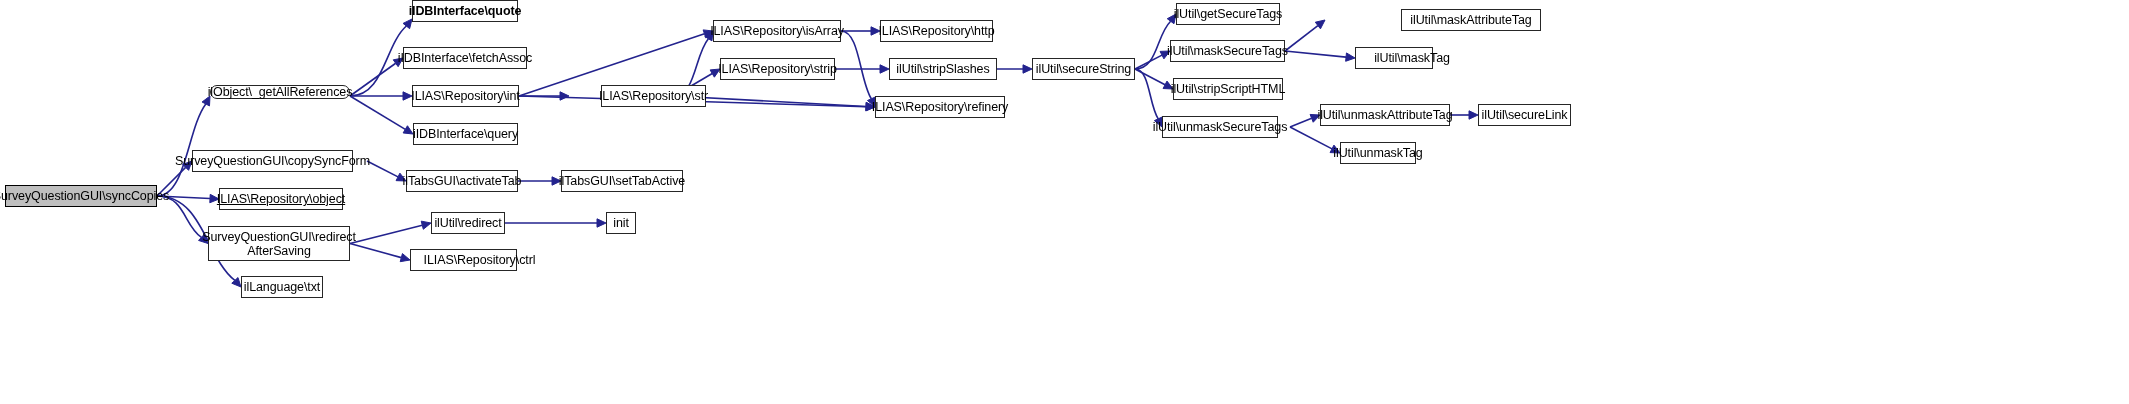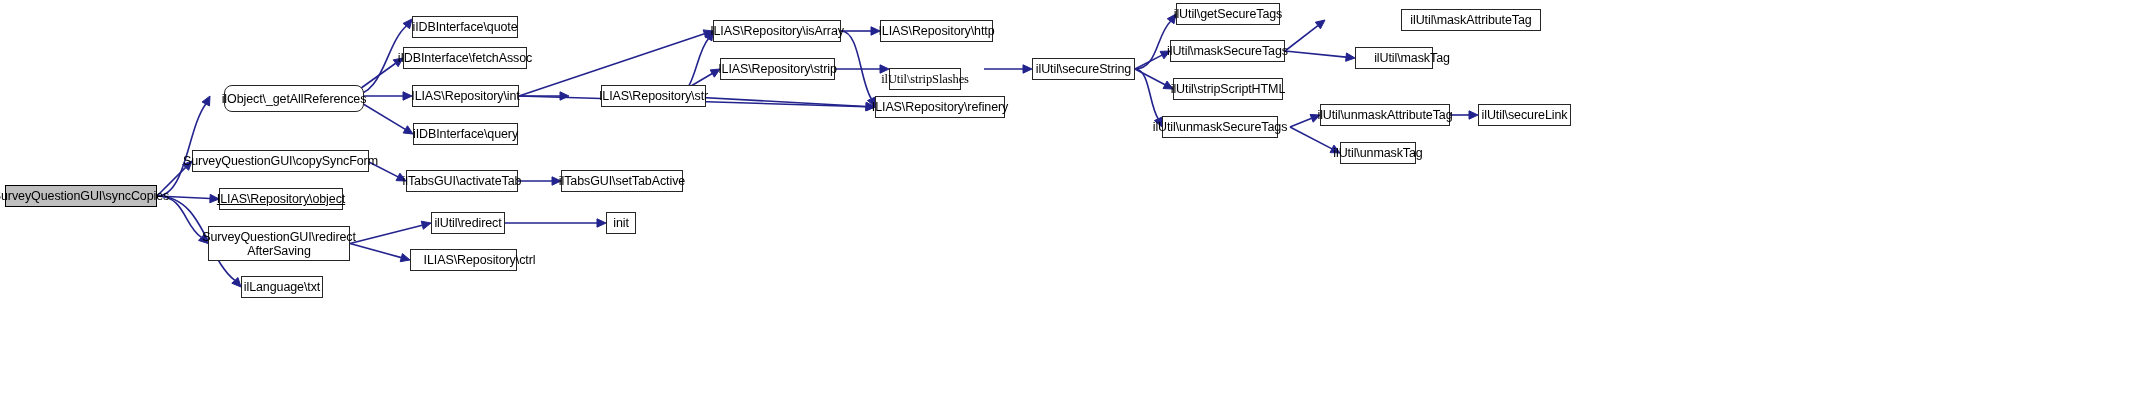--- a/index.html
+++ b/index.html
@@ -188,40 +188,40 @@
         <path d="M1290,127 L1332.0150487888886,148.8478253702221"></path>
         <polygon points="1340,153 1330.0773672949922,152.57413593540738 1333.952730282785,145.1215148050368"></polygon>
       </g>
       <g>
         <path d="M1450,115 L1469,115"></path>
         <polygon points="1478,115 1469,119.2 1469,110.8"></polygon>
       </g>
     </svg>
   <div id="node-layer">
       <div class="node root" style="left: 5px; top: 185px; width: 152px; height: 22px;">SurveyQuestionGUI\syncCopies</div>
-      <div class="node" style="left: 224px; top: 85px; width: 140px; height: 27px; border-radius: 8px;">ilObject\_getAllReferences</div>
-      <div class="node" style="left: 192px; top: 150px; width: 177px; height: 22px;">SurveyQuestionGUI\copySyncForm</div>
+      <div class="node" style="left: 210px; top: 85px; width: 140px; height: 14px; border-radius: 8px;">ilObject\_getAllReferences</div>
+      <div class="node" style="left: 192px; top: 150px; width: 161px; height: 22px;">SurveyQuestionGUI\copySyncForm</div>
       <div class="node" style="left: 219px; top: 188px; width: 124px; height: 22px; text-decoration: underline;">ILIAS\Repository\object</div>
       <div class="node" style="left: 208px; top: 226px; width: 142px; height: 35px;">SurveyQuestionGUI\redirect
 AfterSaving</div>
       <div class="node" style="left: 241px; top: 276px; width: 82px; height: 22px;">ilLanguage\txt</div>
-      <div class="node" style="left: 412px; top: 16px; width: 106px; height: 22px;">iIDBInterface\quote</div>
+      <div class="node" style="left: 412px; top: 0; width: 106px; height: 22px; font-weight: bold;">iIDBInterface\quote</div>
       <div class="node" style="left: 403px; top: 47px; width: 124px; height: 22px;">iIDBInterface\fetchAssoc</div>
       <div class="node" style="left: 412px; top: 85px; width: 107px; height: 22px;">ILIAS\Repository\int</div>
       <div class="node" style="left: 413px; top: 123px; width: 105px; height: 22px;">iIDBInterface\query</div>
       <div class="node" style="left: 406px; top: 170px; width: 112px; height: 22px;">ilTabsGUI\activateTab</div>
       <div class="node" style="left: 431px; top: 212px; width: 74px; height: 22px;">ilUtil\redirect</div>
       <div class="node" style="left: 410px; top: 249px; width: 107px; height: 22px; padding-left: 36px;">ILIAS\Repository\ctrl</div>
       <div class="node" style="left: 561px; top: 170px; width: 122px; height: 22px;">ilTabsGUI\setTabActive</div>
       <div class="node" style="left: 606px; top: 212px; width: 30px; height: 22px;">init</div>
       <div class="node" style="left: 601px; top: 85px; width: 105px; height: 22px;">ILIAS\Repository\str</div>
       <div class="node" style="left: 713px; top: 20px; width: 128px; height: 22px;">ILIAS\Repository\isArray</div>
       <div class="node" style="left: 720px; top: 58px; width: 115px; height: 22px;">ILIAS\Repository\strip</div>
       <div class="node" style="left: 880px; top: 20px; width: 113px; height: 22px;">ILIAS\Repository\http</div>
-      <div class="node" style="left: 889px; top: 68px; width: 72px; height: 22px; font-family: Liberation Serif, serif;">ilUtil\stripSlashes</div>
+      <div class="node" style="left: 889px; top: 58px; width: 108px; height: 22px;">ilUtil\stripSlashes</div>
       <div class="node" style="left: 875px; top: 96px; width: 130px; height: 22px;">ILIAS\Repository\refinery</div>
       <div class="node" style="left: 1032px; top: 58px; width: 103px; height: 22px;">ilUtil\secureString</div>
       <div class="node" style="left: 1176px; top: 3px; width: 104px; height: 22px;">ilUtil\getSecureTags</div>
       <div class="node" style="left: 1170px; top: 40px; width: 115px; height: 22px;">ilUtil\maskSecureTags</div>
       <div class="node" style="left: 1173px; top: 78px; width: 110px; height: 22px;">ilUtil\stripScriptHTML</div>
       <div class="node" style="left: 1162px; top: 116px; width: 116px; height: 22px;">ilUtil\unmaskSecureTags</div>
       <div class="node" style="left: 1401px; top: 9px; width: 140px; height: 22px;">ilUtil\maskAttributeTag</div>
       <div class="node" style="left: 1355px; top: 47px; width: 78px; height: 22px; padding-left: 40px;">ilUtil\maskTag</div>
       <div class="node" style="left: 1320px; top: 104px; width: 130px; height: 22px;">ilUtil\unmaskAttributeTag</div>
       <div class="node" style="left: 1340px; top: 142px; width: 76px; height: 22px;">ilUtil\unmaskTag</div>

